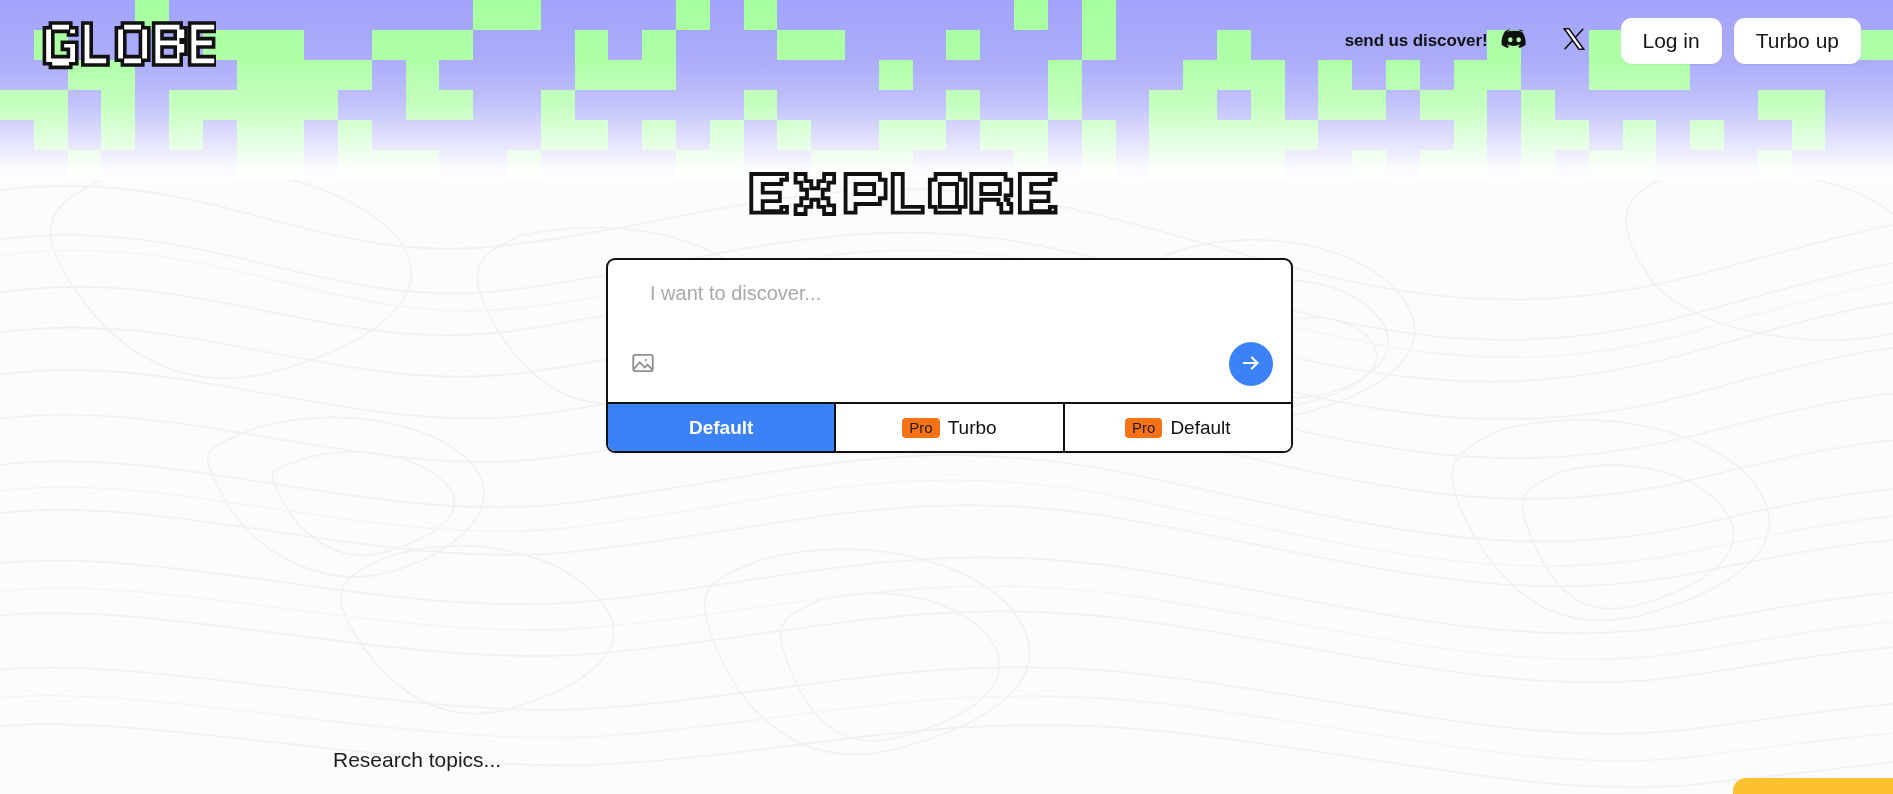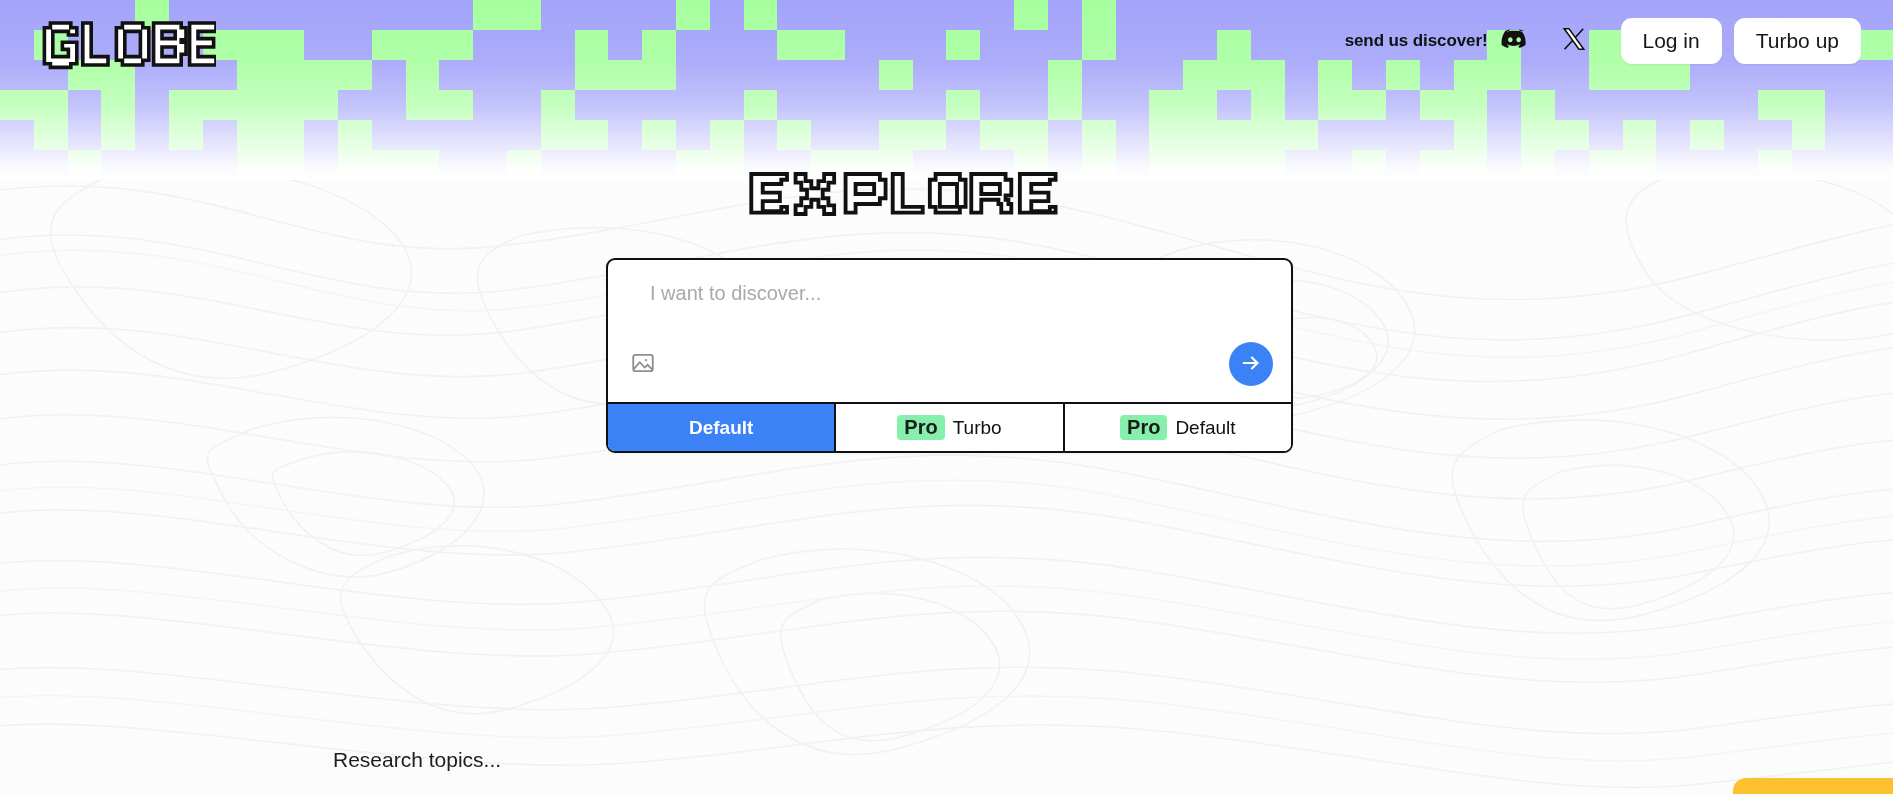--- a/index.html
+++ b/index.html
@@ -165,24 +165,24 @@
     border:none;
     border-left:2.2px solid #111;
     font-family:"Liberation Sans", sans-serif;
     font-size:19px;
     color:#111;
     cursor:pointer;
   }
   .mode-tab:first-child { border-left:none; }
   .mode-tab.active { background:#3b82f6; color:#ffffff; font-weight:700; }
   .pro-badge {
-    background:#86efac;
+    background:#f97316;
     color:#1b1b1b;
-    font-size:20px;
-    font-weight:700;
+    font-size:15px;
+    font-weight:400;
     border-radius:4px;
     padding:2px 7px 3px 7px;
     line-height:1;
   }
 
   
   .popular {
     position:absolute;
     left:333px; top:748px;
     z-index:4;

